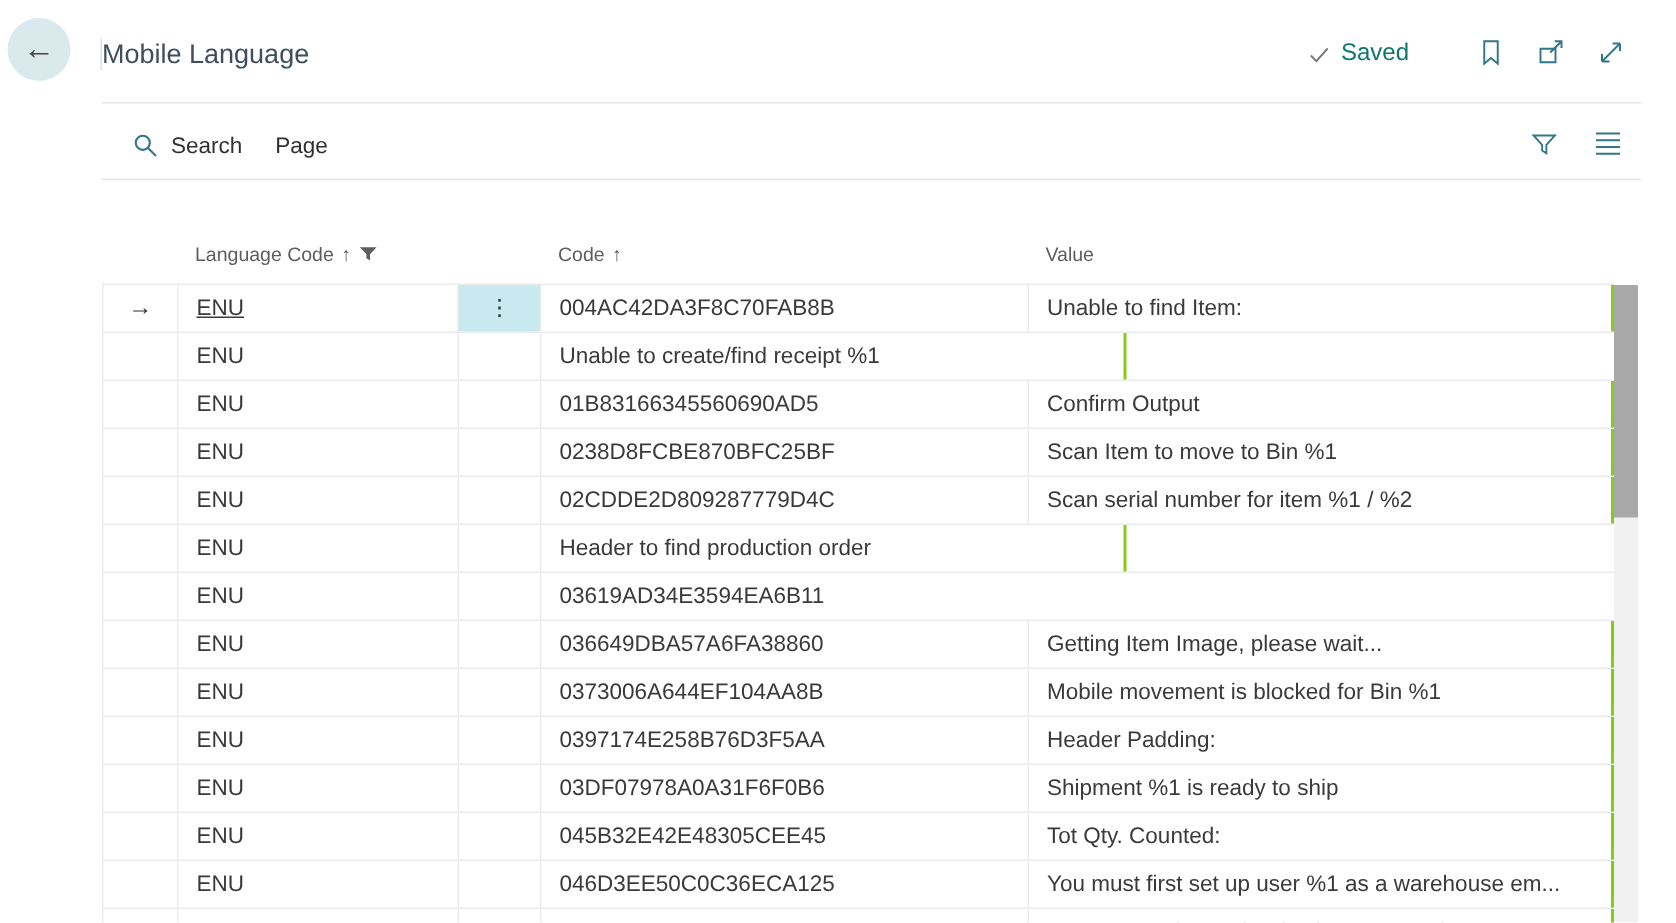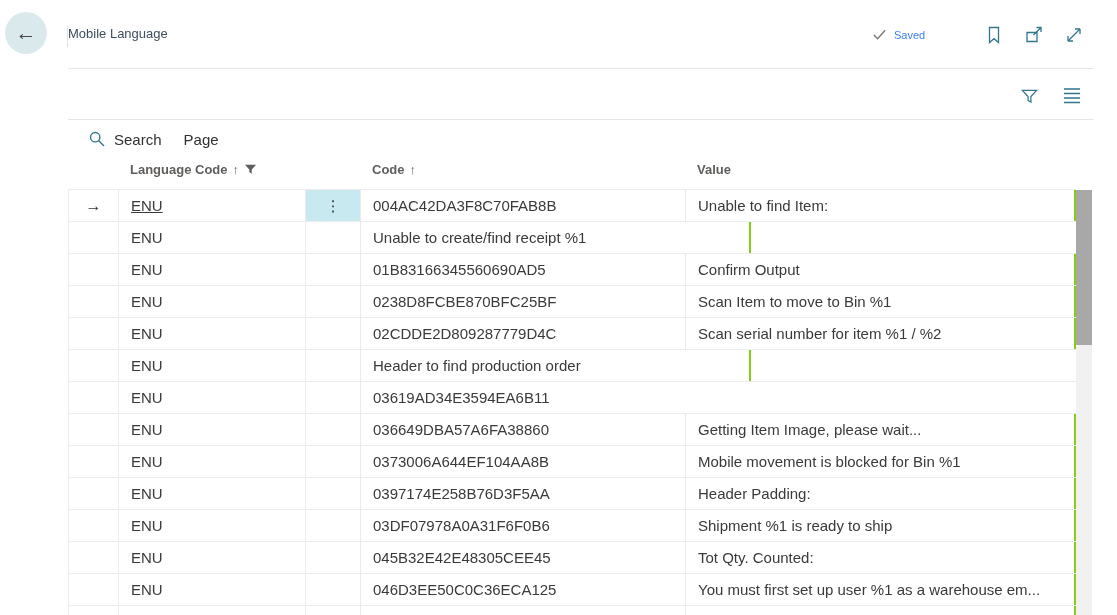--- a/index.html
+++ b/index.html
@@ -9,39 +9,39 @@
     background:#fff; font-family:"Liberation Sans", sans-serif;
   }
   
   .back-btn {
     position:absolute; left:5px; top:12px; width:42px; height:42px;
     border-radius:50%; background:#d9e9ec; border:none; cursor:pointer;
     display:flex; align-items:center; justify-content:center;
     font-size:21px; color:#44484c; font-family:"Liberation Sans", sans-serif;
   }
   .caption-divider { position:absolute; left:67px; top:26px; width:1px; height:21px; background:#e1e1e1; }
-  .page-title { position:absolute; left:68px; top:26px; font-size:13px; color:#3f4e5c; }
+  .page-title { position:absolute; left:68px; top:26px; font-size:18px; color:#3f4e5c; }
   .save-status {
     position:absolute; left:872px; top:27px; display:flex; align-items:center; gap:7px;
-    color:#3b82f6; font-size:11px;
+    color:#0f766e; font-size:16px;
   }
   .hdr-icons { position:absolute; left:984px; top:25px; display:flex; gap:20px; }
   .icon-btn { background:none; border:none; padding:0; cursor:pointer; width:20px; height:20px; }
   
   .sep { position:absolute; left:68px; width:1026px; height:1px; background:#e6e6e6; }
   .sep1 { top:68px; } .sep2 { top:119px; }
   
-  .toolbar-left { position:absolute; left:82px; top:86px; display:flex; align-items:flex-end; gap:10px;margin-top:42px; }
+  .toolbar-left { position:absolute; left:82px; top:86px; display:flex; align-items:flex-end; gap:10px; }
   .toolbar-item { display:flex; align-items:center; gap:8px; background:none; border:none; cursor:pointer;
     font-size:15px; color:#323130; font-family:"Liberation Sans", sans-serif; padding:2px 6px; }
   .toolbar-right { position:absolute; left:1020px; top:86px; display:flex; gap:22px; }
   
   .col-headers { position:absolute; left:68px; top:150px; width:1008px; height:39px; display:flex;
     font-size:13px; color:#605e5c; }
-  .col-h { display:flex; align-items:center; padding-left:12px; gap:5px;font-weight:bold; }
+  .col-h { display:flex; align-items:center; padding-left:12px; gap:5px; }
   .w-gutter { width:50px; } .w-lang { width:187px; } .w-dots { width:55px; }
   .w-code { width:325px; } .w-value { width:391px; }
   .sort-arrow { font-size:13px; color:#605e5c; }
   
   .table { position:absolute; left:68px; top:189px; width:1008px; border-top:1px solid #ebebeb; }
   .row { display:flex; height:32px; border-bottom:1px solid #ebebeb; background:#fff; }
   .cell {
     border-left:1px solid #ebebeb; height:100%; display:flex; align-items:center;
     padding-left:12px; font-size:15px; color:#3b3a39; white-space:nowrap; overflow:hidden;
   }

